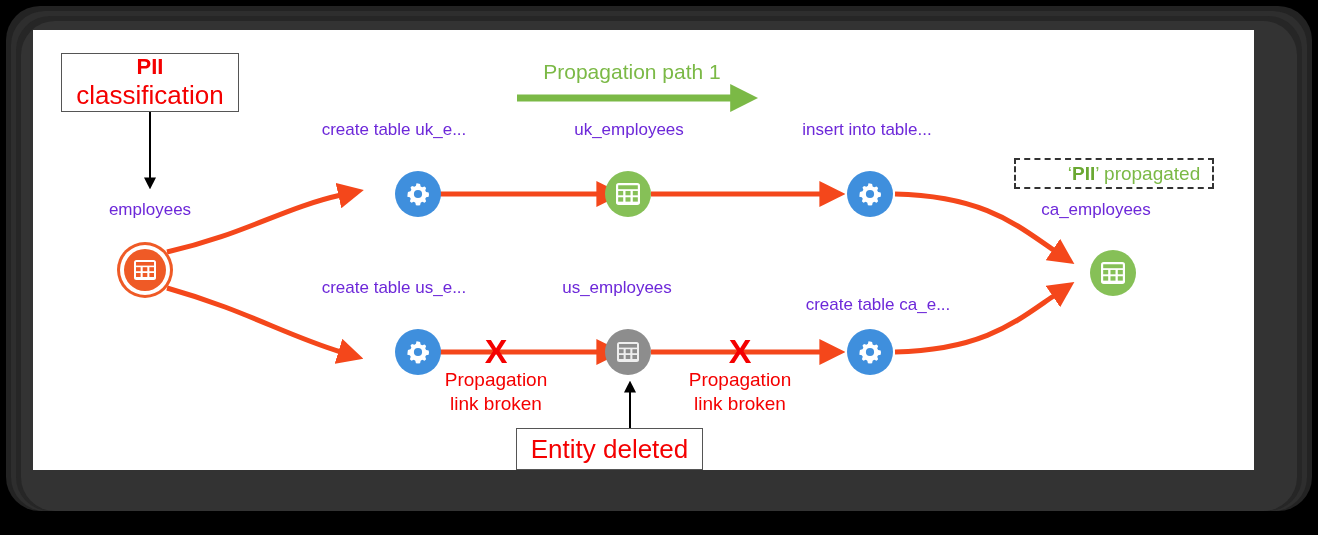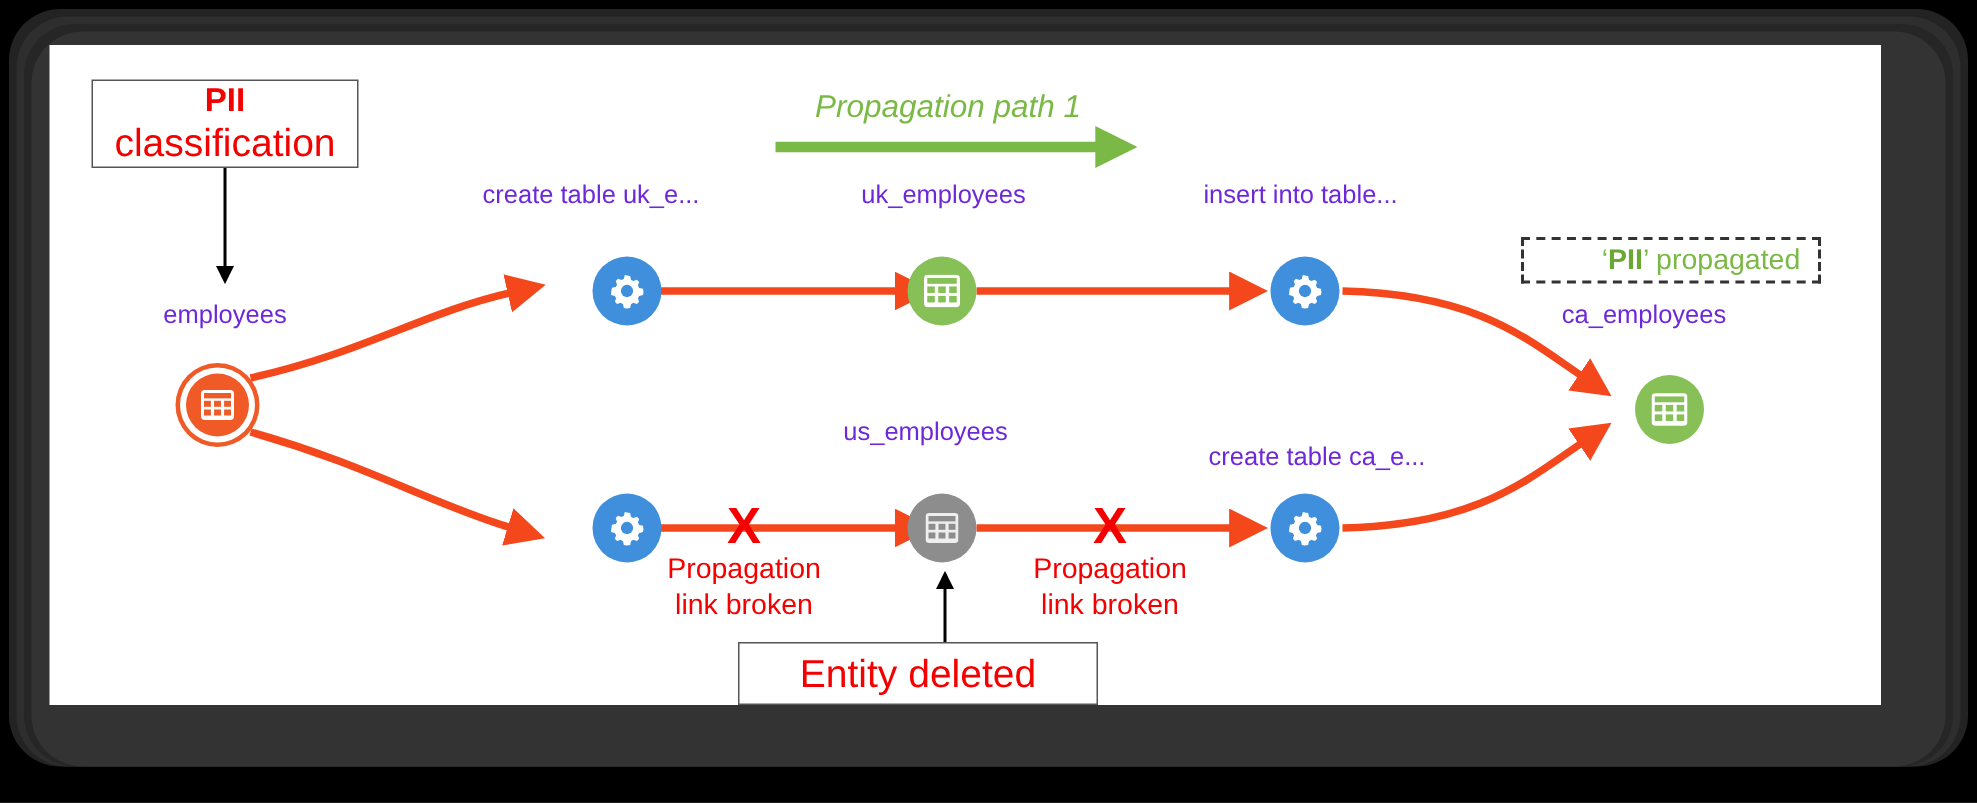--- a/index.html
+++ b/index.html
@@ -42,21 +42,21 @@
   .box .t2{color:#f40000;font-size:26px;line-height:1.18;}
 
   .dotbox{position:absolute;border:2px dashed #333;box-sizing:border-box;
           display:flex;align-items:center;justify-content:center;
           background:#fff;padding-left:40px;}
   .dotbox span{color:#7bb946;font-size:19px;white-space:nowrap;}
   .dotbox span b{color:#6aa832;font-weight:bold;}
 
   
   .pp-text{position:absolute;color:#7bb946;font-size:21px;white-space:nowrap;
-           transform:translateX(-50%);font-style:italic;}
+           transform:translateX(-50%);}
 
   
   .xmark{position:absolute;color:#f40000;font-size:34px;font-weight:bold;
          line-height:1;transform:translate(-50%,-50%);}
   .broken{position:absolute;color:#f40000;font-size:19px;line-height:1.28;
           text-align:center;transform:translateX(-50%);white-space:nowrap;}
 </style>
 </head>
 <body>
 
@@ -102,20 +102,21 @@
 
       <path d="M117,82 L 117,157" stroke="#000" stroke-width="2" fill="none" marker-end="url(#ahk)"></path>
 
       <path d="M597,400 L 597,353" stroke="#000" stroke-width="2" fill="none" marker-end="url(#ahk)"></path>
     </svg>
 
     <div class="nlabel" style="left:117px;top:170px">employees</div>
     <div class="nlabel" style="left:361px;top:90px">create table uk_e...</div>
     <div class="nlabel" style="left:596px;top:90px">uk_employees</div>
     <div class="nlabel" style="left:834px;top:90px">insert into table...</div>
+    <div class="nlabel" style="left:361px;top:248px">create table us_e...</div>
     <div class="nlabel" style="left:584px;top:248px">us_employees</div>
     <div class="nlabel" style="left:845px;top:265px">create table ca_e...</div>
     <div class="nlabel" style="left:1063px;top:170px">ca_employees</div>
 
     <div class="node orange" style="left:112px;top:240px">
       <span>
         <svg width="22" height="20" viewBox="0 0 22 20">
           <rect x="0" y="0" width="22" height="20" rx="2.5" fill="#fff"></rect>
           <rect x="2" y="2" width="18" height="3.6" fill="#ef5a26"></rect>
           <rect x="2" y="7.2" width="4.6" height="4" fill="#ef5a26"></rect>
@@ -221,21 +222,21 @@
       <div>link broken</div>
     </div>
 
     <div class="pp-text" style="left:599px;top:30px">Propagation path 1</div>
 
     <div class="box" style="left:28px;top:23px;width:178px;height:59px">
       <div class="t1">PII</div>
       <div class="t2">classification</div>
     </div>
 
-    <div class="box" style="left:459px;top:398px;width:240px;height:42px">
+    <div class="box" style="left:483px;top:398px;width:187px;height:42px">
       <div class="t2">Entity deleted</div>
     </div>
 
     <div class="dotbox" style="left:981px;top:128px;width:200px;height:31px">
       <span><span>‘</span><b>PII</b><span>’</span><span> propagated</span></span>
     </div>
 
   </div>
   </div>
 </div>

